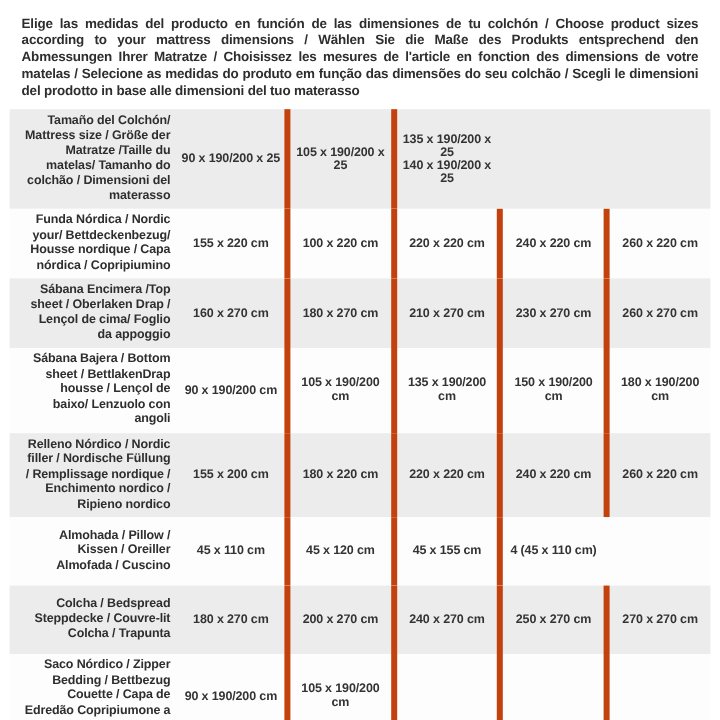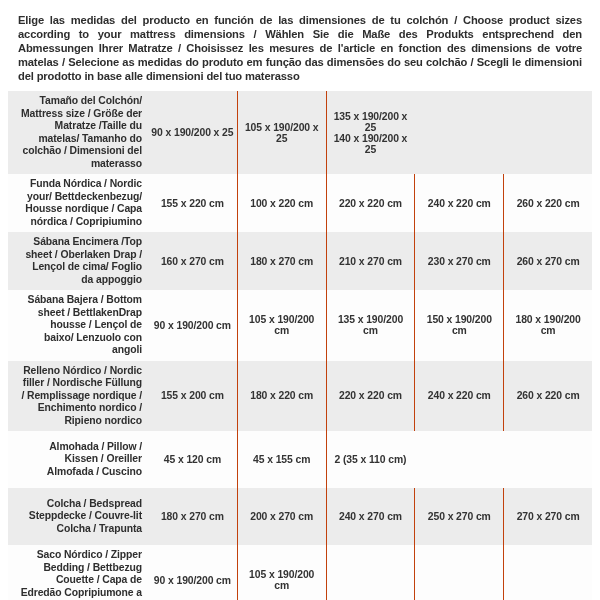--- a/index.html
+++ b/index.html
@@ -36,21 +36,21 @@
     font-size:10.4px;font-weight:bold;letter-spacing:-0.1px;
     color:#333333;text-align:center;
     white-space:pre-line;
     padding:4px 3px;
   }
   .cell.label{
     justify-content:flex-start;text-align:right;
     padding-left:12px;padding-right:6px;
     line-height:12.5px;color:#2e2e2e;
   }
-  .t-row .cell:nth-child(n+3){border-left:1px solid #c2410c;}
+  .t-row .cell:nth-child(n+3){border-left:5px solid #c2410c;}
 </style>
 </head>
 <body>
 
 <div class="page">
   <div class="intro">Elige las medidas del producto en función de las dimensiones de tu colchón / Choose product sizes according to your mattress dimensions / Wählen Sie die Maße des Produkts entsprechend den Abmessungen Ihrer Matratze / Choisissez les mesures de l'article en fonction des dimensions de votre matelas / Selecione as medidas do produto em função das dimensões do seu colchão / Scegli le dimensioni del prodotto in base alle dimensioni del tuo materasso</div>
 
   <div class="size-table" id="size-table">
       <div class="t-row header">
         <div class="cell label">Tamaño del Colchón/ Mattress size / Größe der Matratze /Taille du matelas/ Tamanho do colchão / Dimensioni del materasso</div>
@@ -86,23 +86,24 @@
       <div class="t-row">
         <div class="cell label">Relleno Nórdico / Nordic filler / Nordische Füllung / Remplissage nordique / Enchimento nordico / Ripieno nordico</div>
         <div class="cell value">155 x 200 cm</div>
         <div class="cell value">180 x 220 cm</div>
         <div class="cell value">220 x 220 cm</div>
         <div class="cell value">240 x 220 cm</div>
         <div class="cell value">260 x 220 cm</div>
       </div>
       <div class="t-row">
         <div class="cell label">Almohada  / Pillow / Kissen / Oreiller Almofada / Cuscino</div>
+        <div class="cell value">45 x 110 cm</div>
         <div class="cell value">45 x 120 cm</div>
         <div class="cell value">45 x 155 cm</div>
-        <div class="cell value">2 (35 x 110 cm)</div>
+        <div class="cell value">4 (45 x 110 cm)</div>
       </div>
       <div class="t-row">
         <div class="cell label">Colcha / Bedspread Steppdecke / Couvre-lit Colcha / Trapunta</div>
         <div class="cell value">180 x 270 cm</div>
         <div class="cell value">200 x 270 cm</div>
         <div class="cell value">240 x 270 cm</div>
         <div class="cell value">250 x 270 cm</div>
         <div class="cell value">270 x 270 cm</div>
       </div>
       <div class="t-row">

